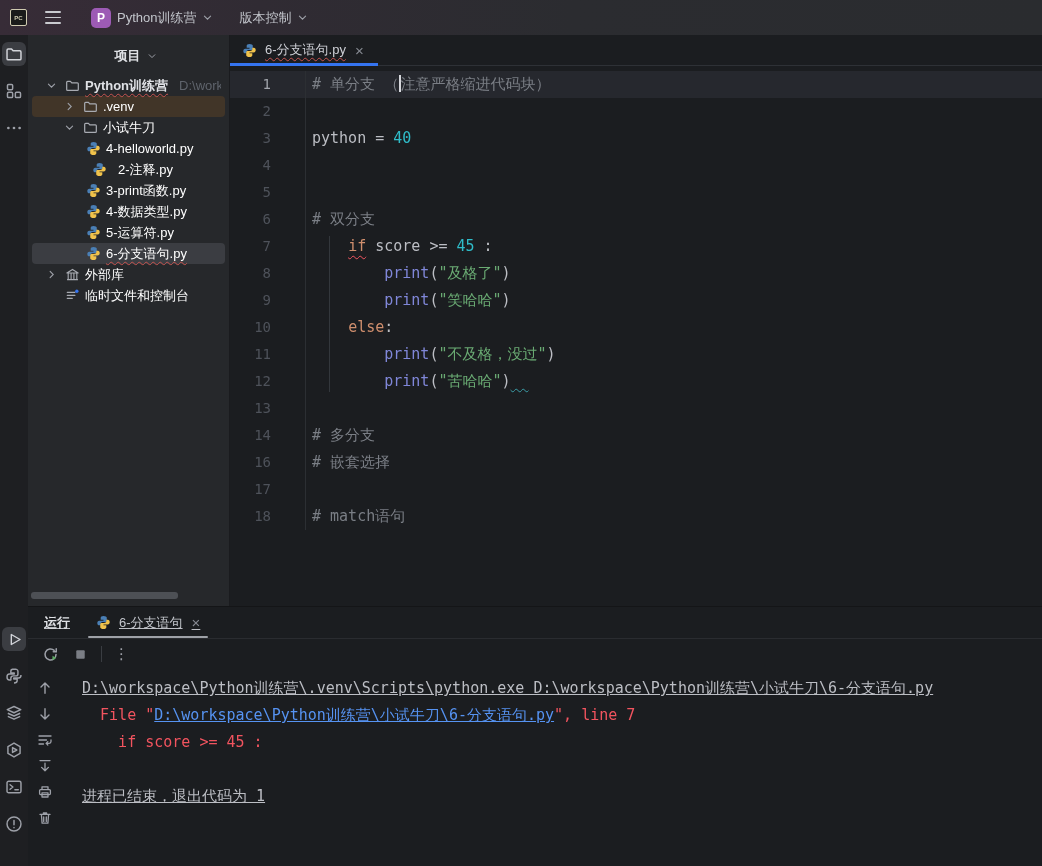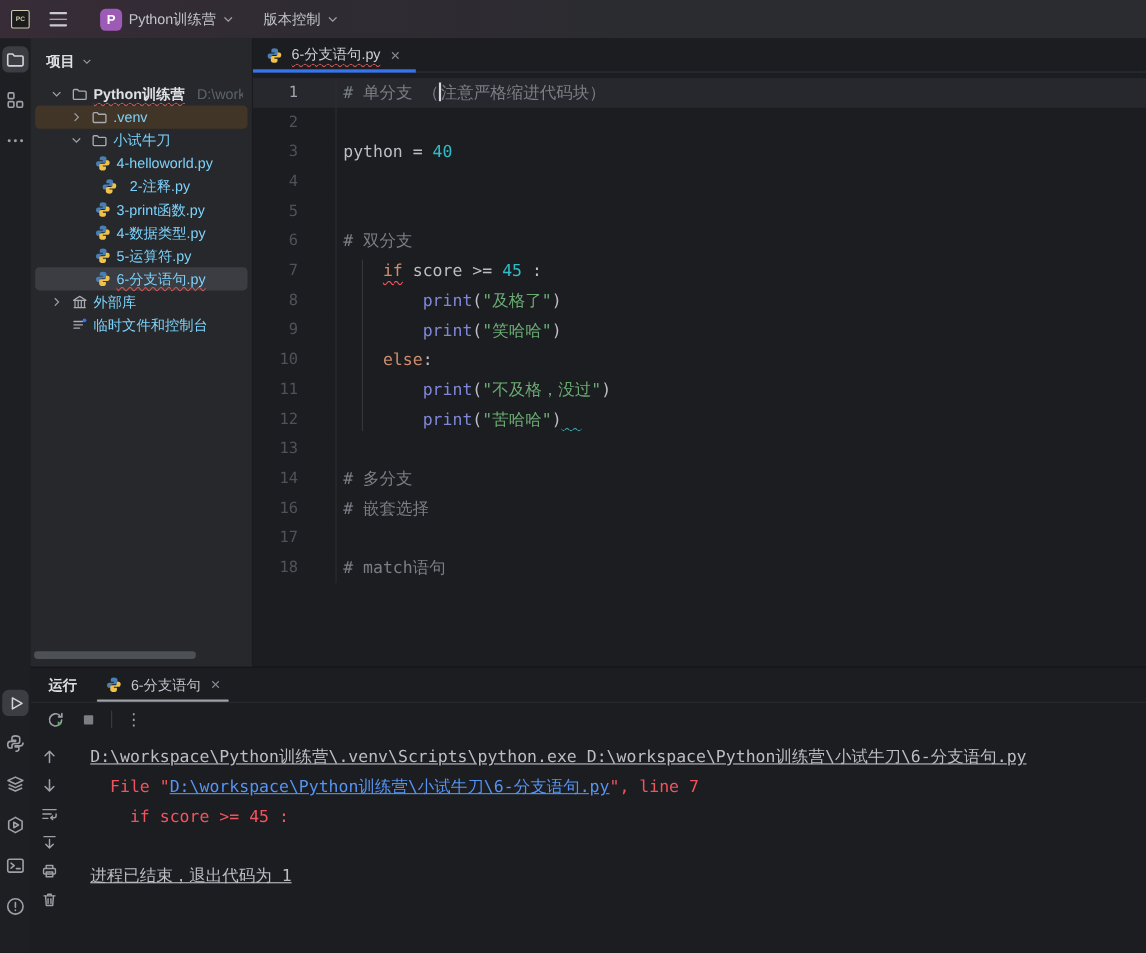--- a/index.html
+++ b/index.html
@@ -26,29 +26,29 @@
   .act-btn { width:24px; height:24px; display:flex; align-items:center; justify-content:center; border-radius:6px; }
   .act-btn.sel { background:#3b3d42; }
   .act-spacer { flex:1; }
   .main { flex:1; display:flex; flex-direction:column; min-width:0; }
   .top-split { display:flex; height:571px; }
 
   
   .project { width:202px; background:#26282b; border-right:1px solid #1a1b1e; position:relative;
     padding-top:8px; overflow:hidden; }
   .proj-header { height:26px; display:flex; align-items:center; gap:6px; padding-left:14px;
-    color:#dfe1e5; font-weight:bold; }
+    color:#dfe1e5; font-weight:bold;justify-content:center; }
   .tree { margin-top:6px; }
   .tree-row { height:21px; display:flex; align-items:center; gap:4px; white-space:nowrap;
     border-radius:4px; margin:0 4px; padding-right:4px; }
   .tree-row.hl-selected { background:#3b3d42; }
   .tree-row.hl-active-brown { background:#413528; }
   .tree-chev { width:15px; display:flex; justify-content:center; flex:none; }
   .tree-ico { width:18px; display:flex; justify-content:center; flex:none; }
-  .tree-label { color:#7dd3fc; }
+  .tree-label { color:#ffffff; }
   .tree-label.bold { font-weight:bold; color:#dfe1e5; }
   .tree-path { color:#5f646c; margin-left:7px; overflow:hidden; }
   .sq-red { text-decoration:underline wavy #c75450 1px; text-underline-offset:3px; }
   .proj-scrollbar { position:absolute; left:3px; bottom:7px; width:147px; height:7px;
     background:#4d5055; border-radius:3px; }
 
   
   .editor { flex:1; background:#1b1d20; display:flex; flex-direction:column; min-width:0; }
   .tabbar { height:31px; display:flex; align-items:stretch; border-bottom:1px solid #2e3136; background:#1b1d20; }
   .etab { position:relative; display:flex; align-items:center; gap:7px; padding:0 12px 0 10px; color:#ced0d6; }
@@ -67,21 +67,21 @@
   .tok-fn { color:#8087d9; }
   .tok-str { color:#6aab73; }
   .tok-num { color:#2fbcc9; }
   .tok-warn { text-decoration:underline wavy #3a9ca6 1px; text-underline-offset:2px; }
   .caret { display:inline-block; width:1.5px; height:17px; background:#d6d8dd; vertical-align:-3px; }
   .indent-guide { position:absolute; left:99px; top:170px; width:1px; height:156px; background:#33373c; }
 
   
   .bottom { height:260px; background:#1b1d20; border-top:1px solid #141517; display:flex; flex-direction:column; }
   .run-header { height:32px; display:flex; align-items:stretch; gap:16px; padding-left:16px;
-    border-bottom:1px solid #2a2c30; }
+    border-bottom:1px solid #2a2c30;text-decoration:underline; }
   .run-title { align-self:center; color:#dfe1e5; font-weight:bold; }
   .run-tab { position:relative; display:flex; align-items:center; gap:7px; padding:0 8px; color:#c3c6cc; }
   .run-tab .underline { position:absolute; left:2px; right:2px; bottom:0; height:2px; background:#9ea1a7; border-radius:1px; }
   .run-toolbar { height:30px; display:flex; align-items:center; gap:12px; padding-left:13px; }
   .vdiv { width:1px; height:16px; background:#3a3d42; }
   .kebab { color:#9da0a8; font-size:15px; letter-spacing:0; }
   .console-wrap { flex:1; display:flex; padding-top:6px; }
   .console-gutter { width:34px; flex:none; display:flex; flex-direction:column; align-items:center; gap:8px; padding-top:4px; }
   .console { flex:1; padding-left:20px; font-family:"DejaVu Sans Mono",monospace; font-size:15px; }
   .con-line { height:27px; line-height:27px; white-space:pre; }

